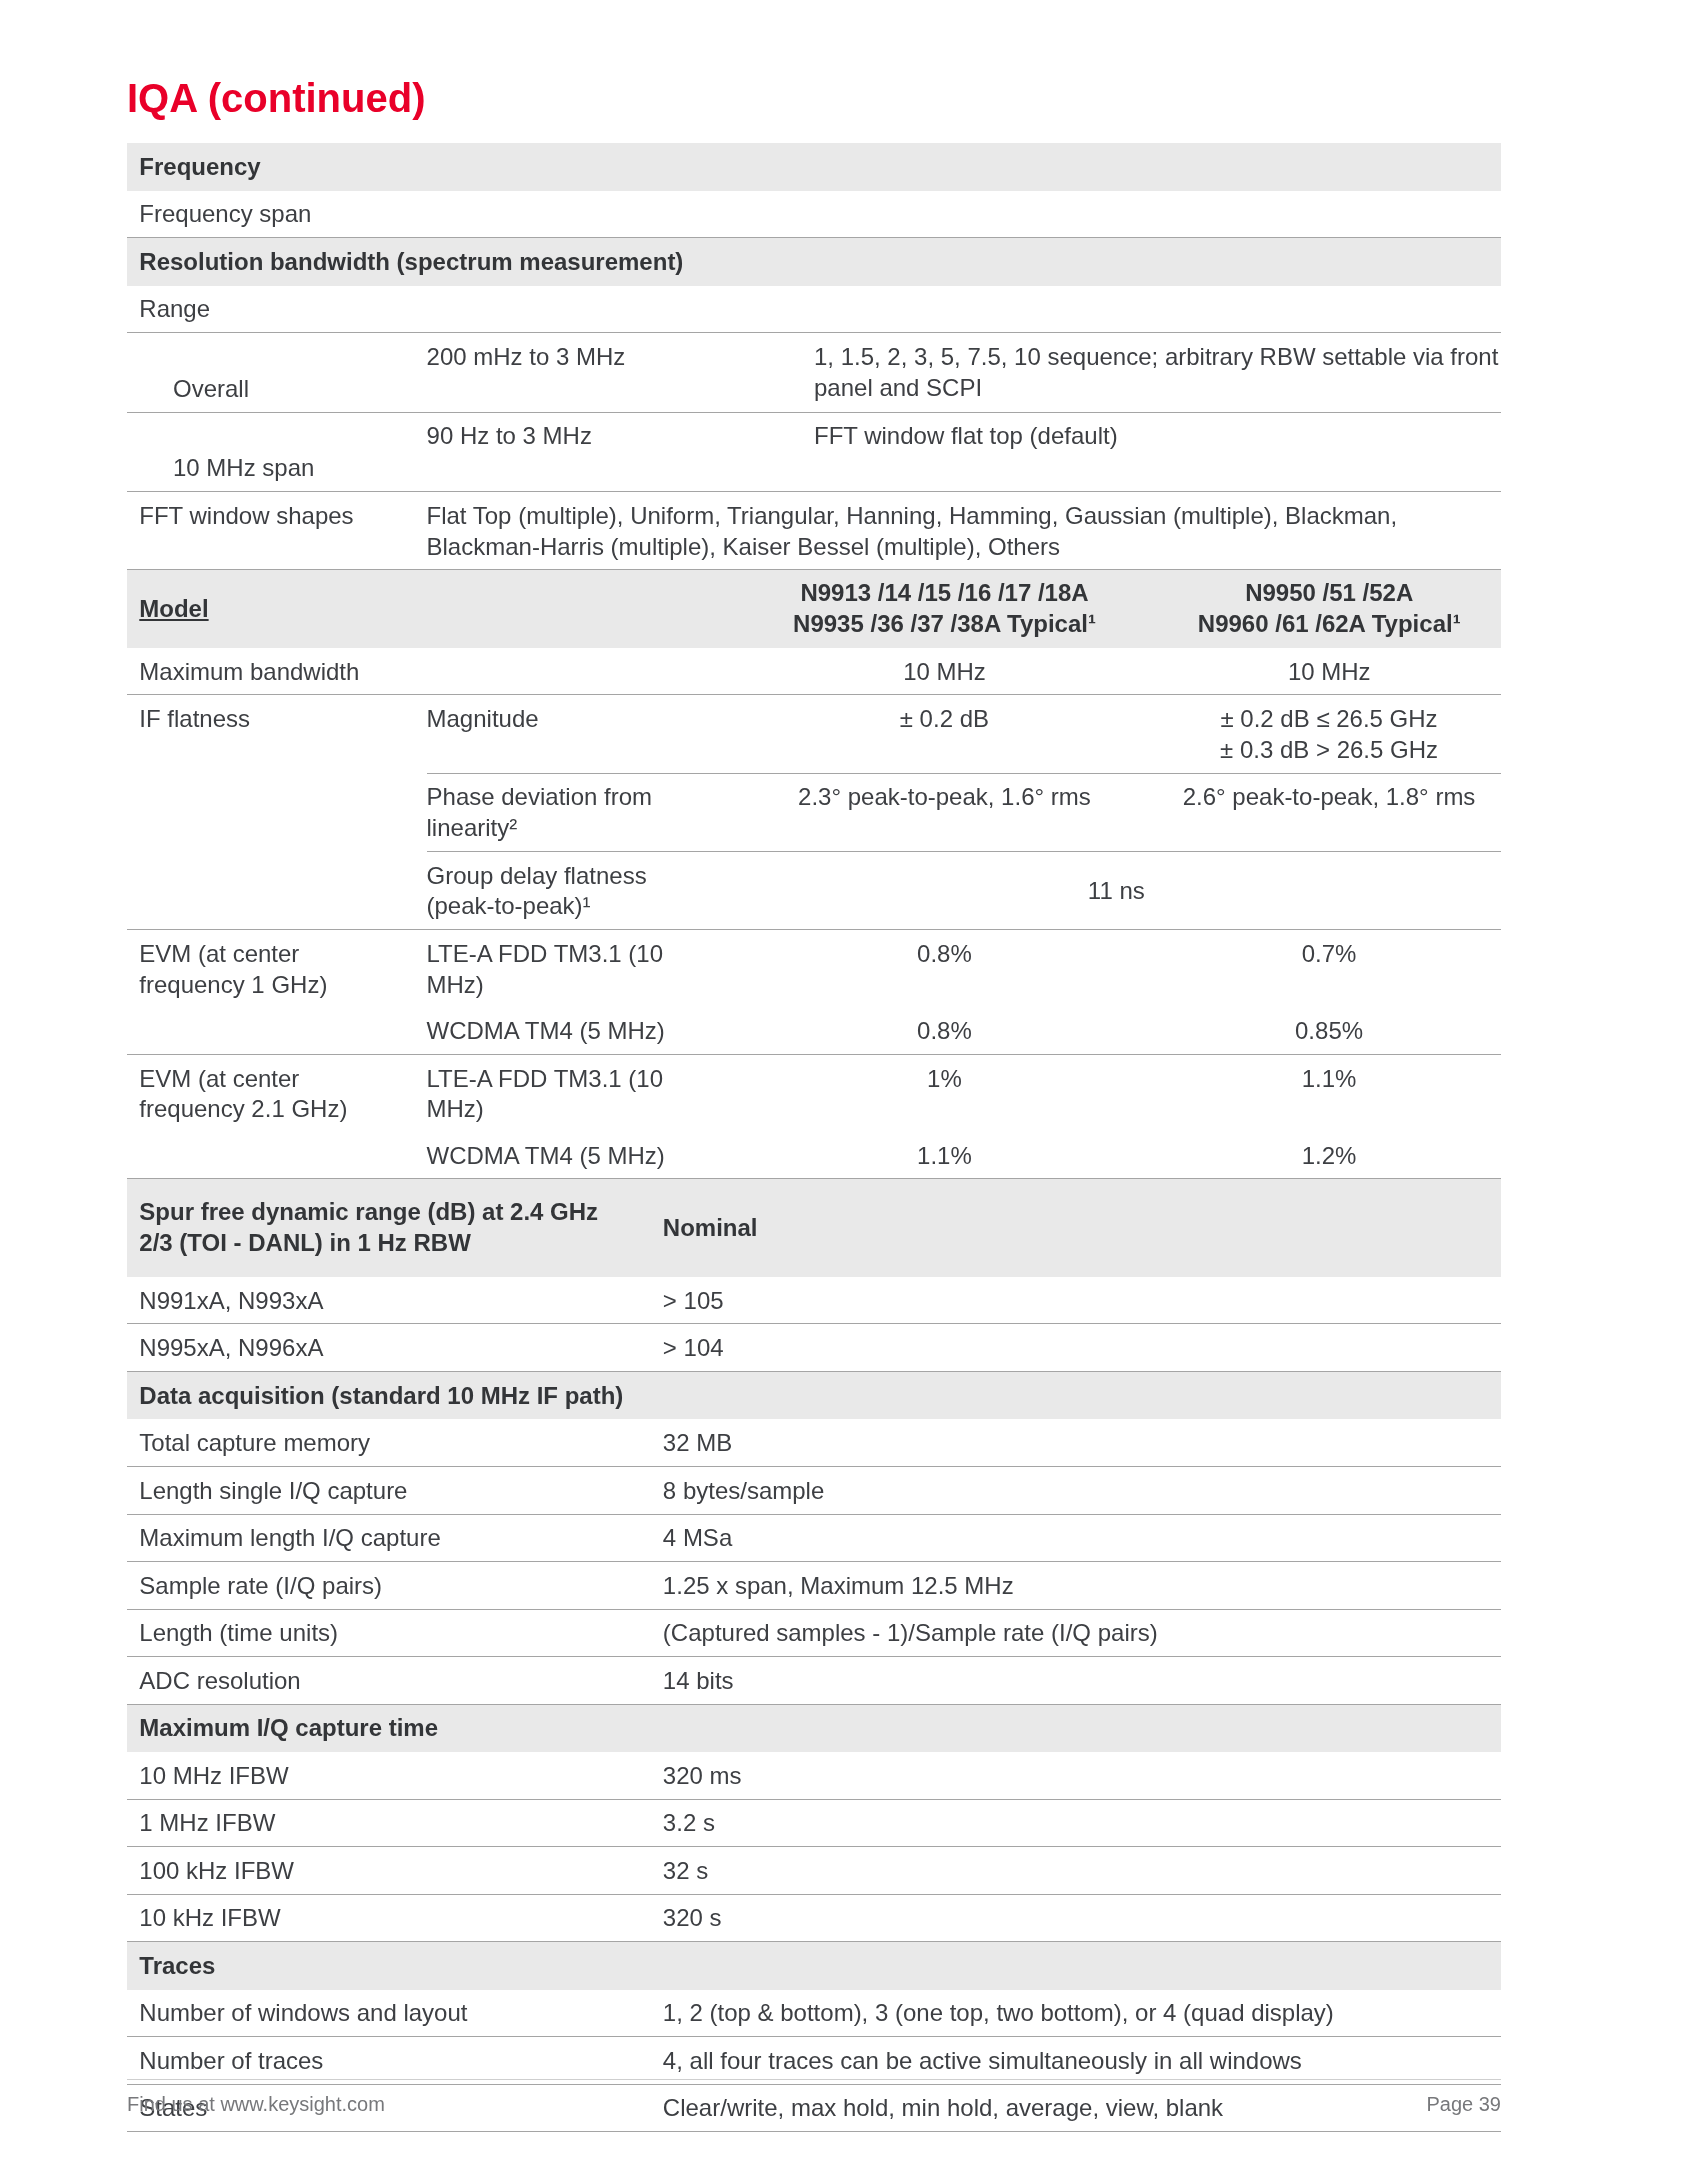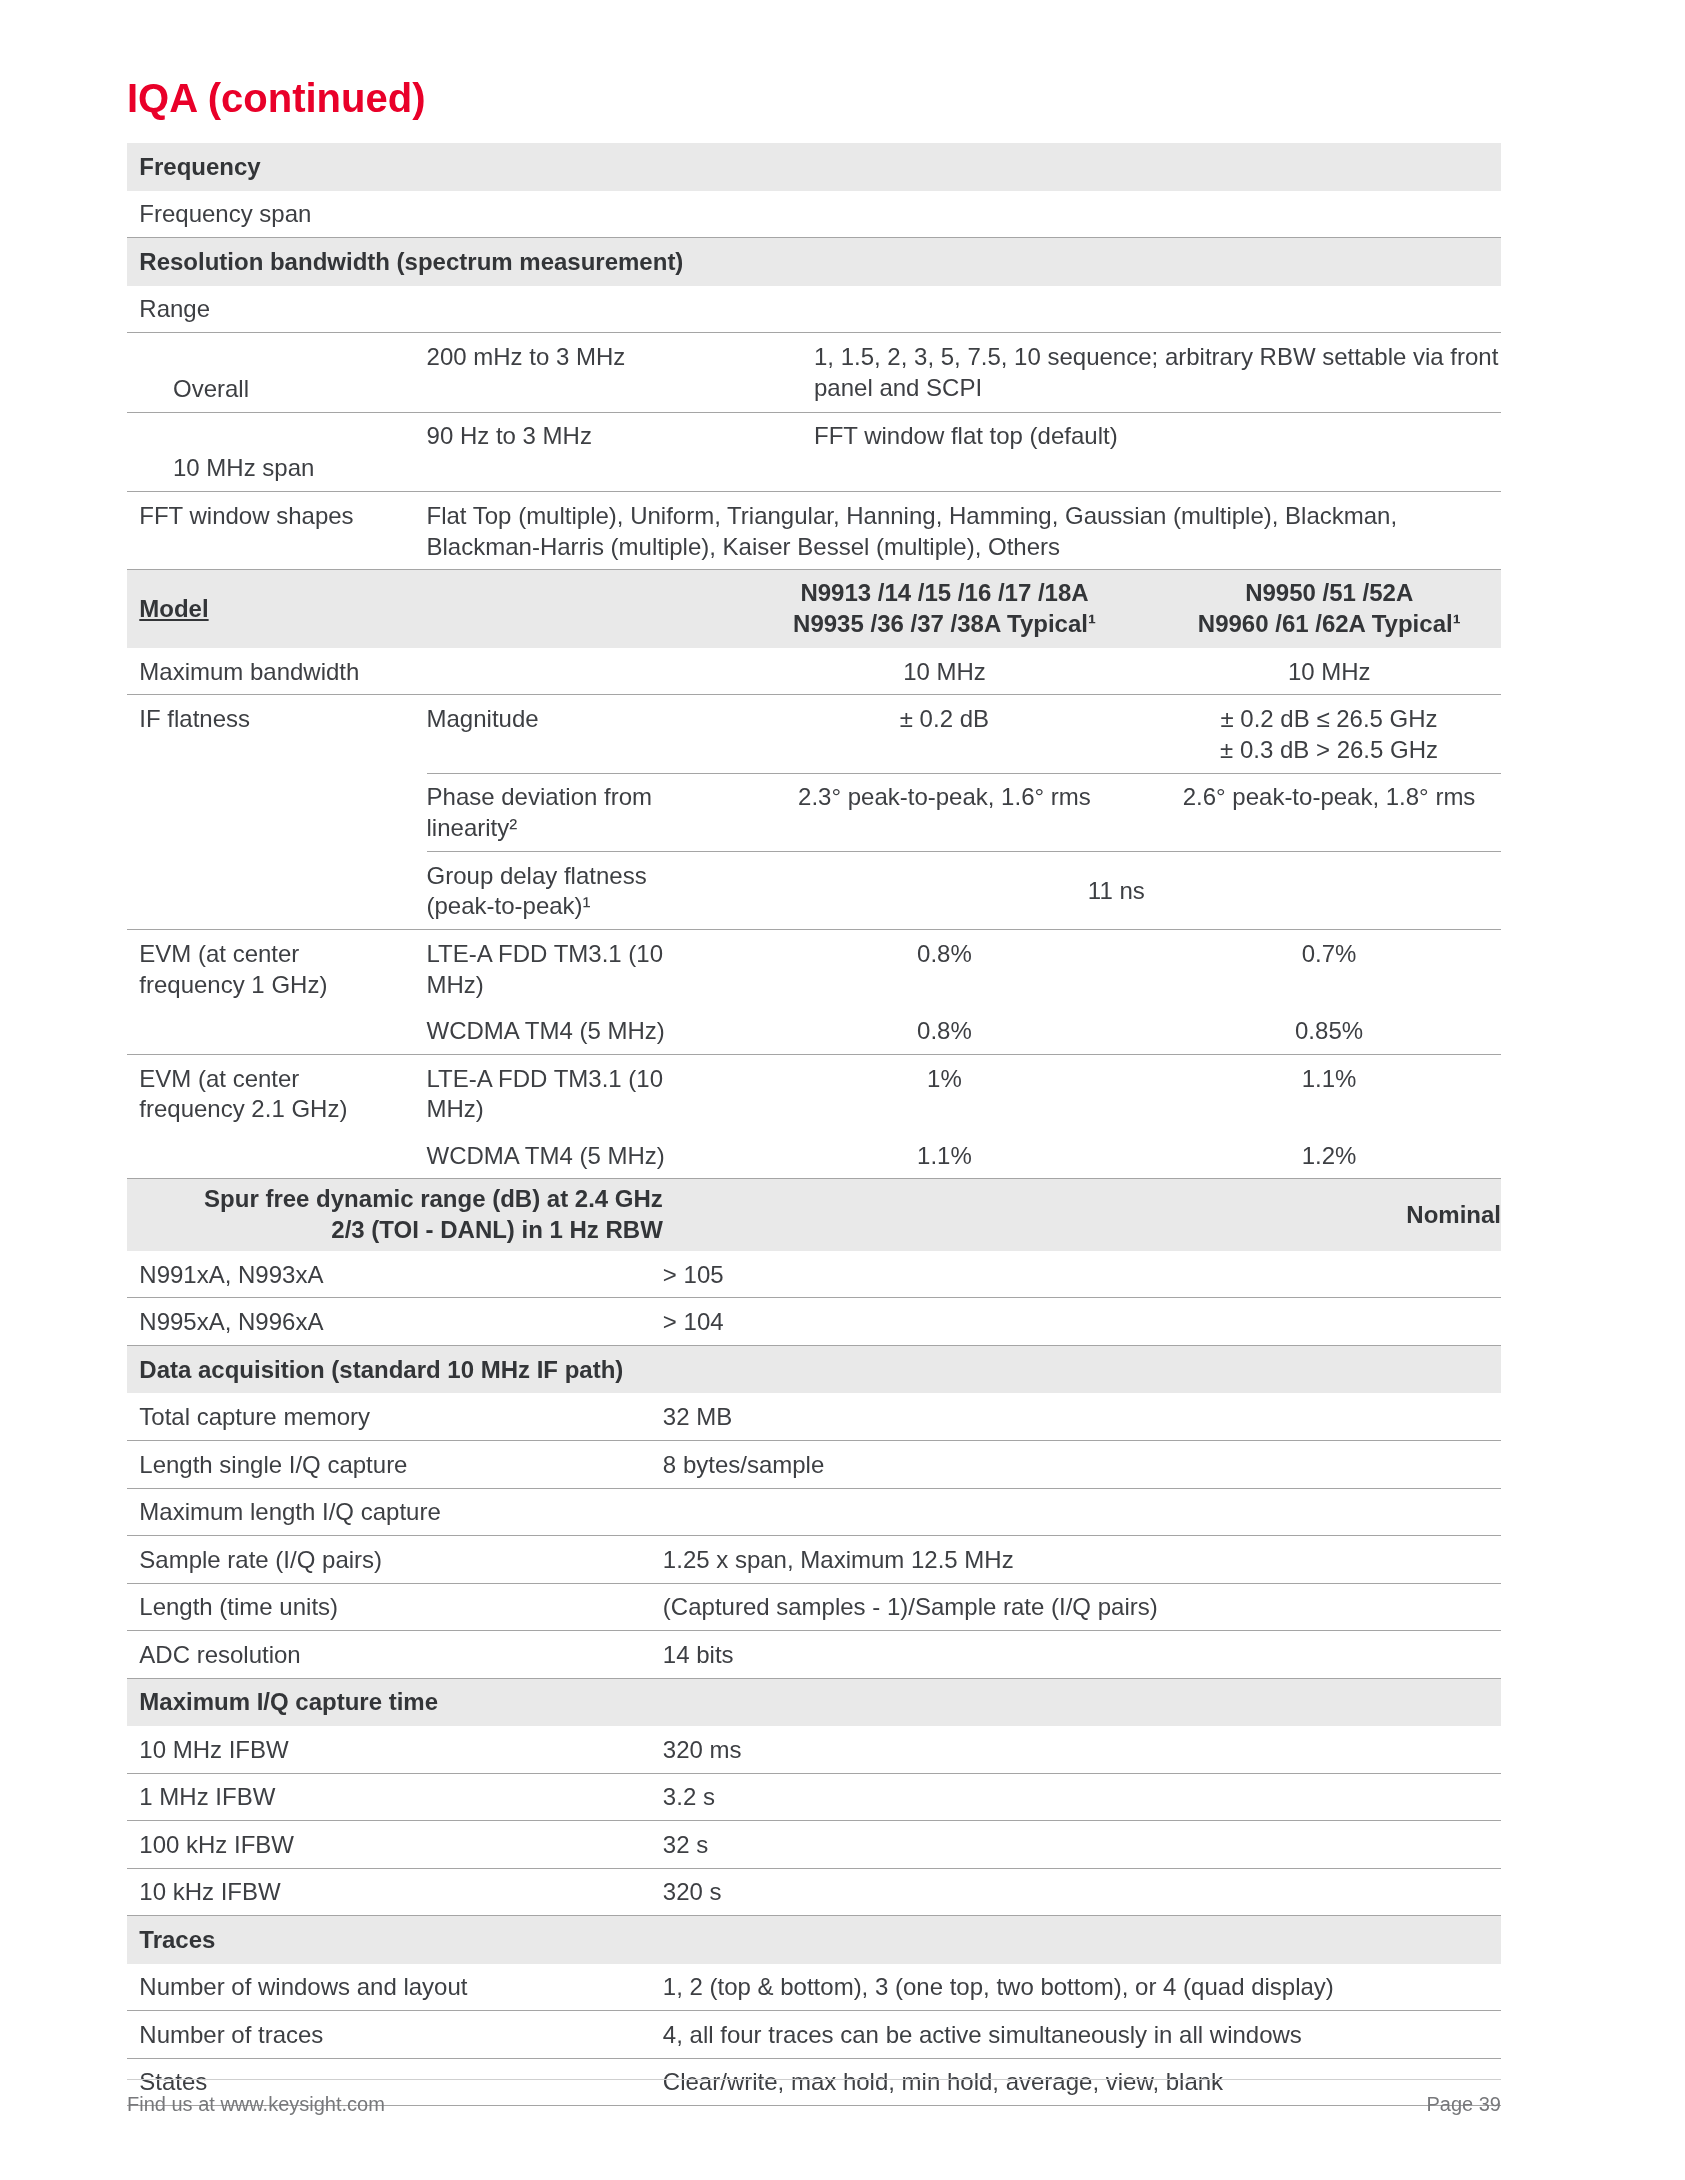--- a/index.html
+++ b/index.html
@@ -58,22 +58,21 @@
   .span2 { grid-column: 2 / 4; text-align: center; align-self: center; }
   .model-band {
     display: grid;
     grid-template-columns: 21.8% 22.2% 31% 25%;
     padding: 8px 0;
   }
   .model-band .bl { align-self: center; text-decoration: underline; }
   .spur-band {
     display: grid;
     grid-template-columns: 39% 61%;
-    padding: 5px 0;
-    text-align: right;
+    padding: 18px 0;
   }
   .spur-band .vc { align-self: center; }
   .footer {
     position: absolute;
     left: 127px;
     width: 1374px;
     top: 2079px;
     border-top: 1.8px solid #cfcfcf;
     padding-top: 12.3px;
     display: flex;
@@ -217,20 +216,21 @@
       <div class="row g-two">
         <div class="cl">Total capture memory</div>
         <div>32 MB</div>
       </div>
       <div class="row g-two">
         <div class="cl">Length single I/Q capture</div>
         <div>8 bytes/sample</div>
       </div>
       <div class="row g-two">
         <div class="cl">Maximum length I/Q capture</div>
+        <div>4 MSa</div>
       </div>
       <div class="row g-two">
         <div class="cl">Sample rate (I/Q pairs)</div>
         <div>1.25 x span, Maximum 12.5 MHz</div>
       </div>
       <div class="row g-two">
         <div class="cl">Length (time units)</div>
         <div>(Captured samples - 1)/Sample rate (I/Q pairs)</div>
       </div>
       <div class="row g-two">

